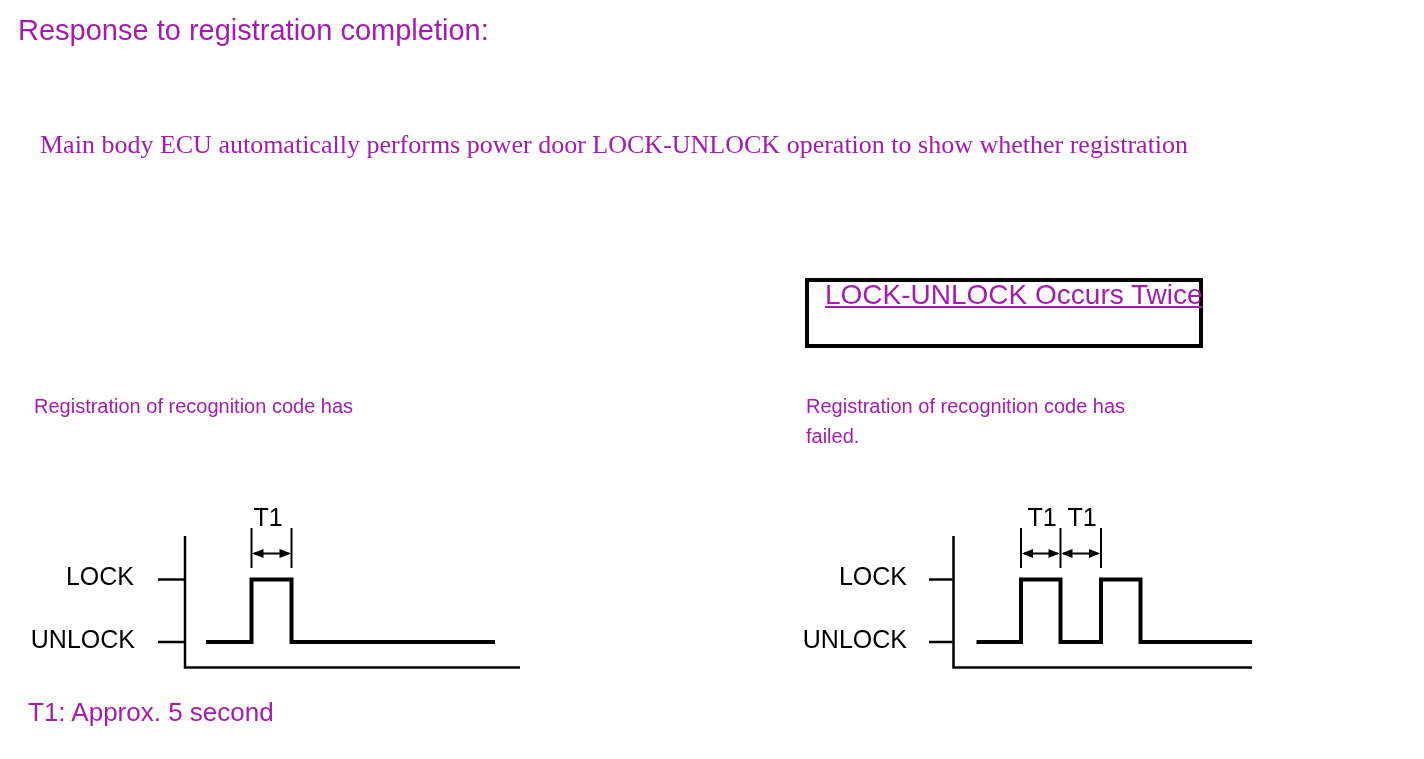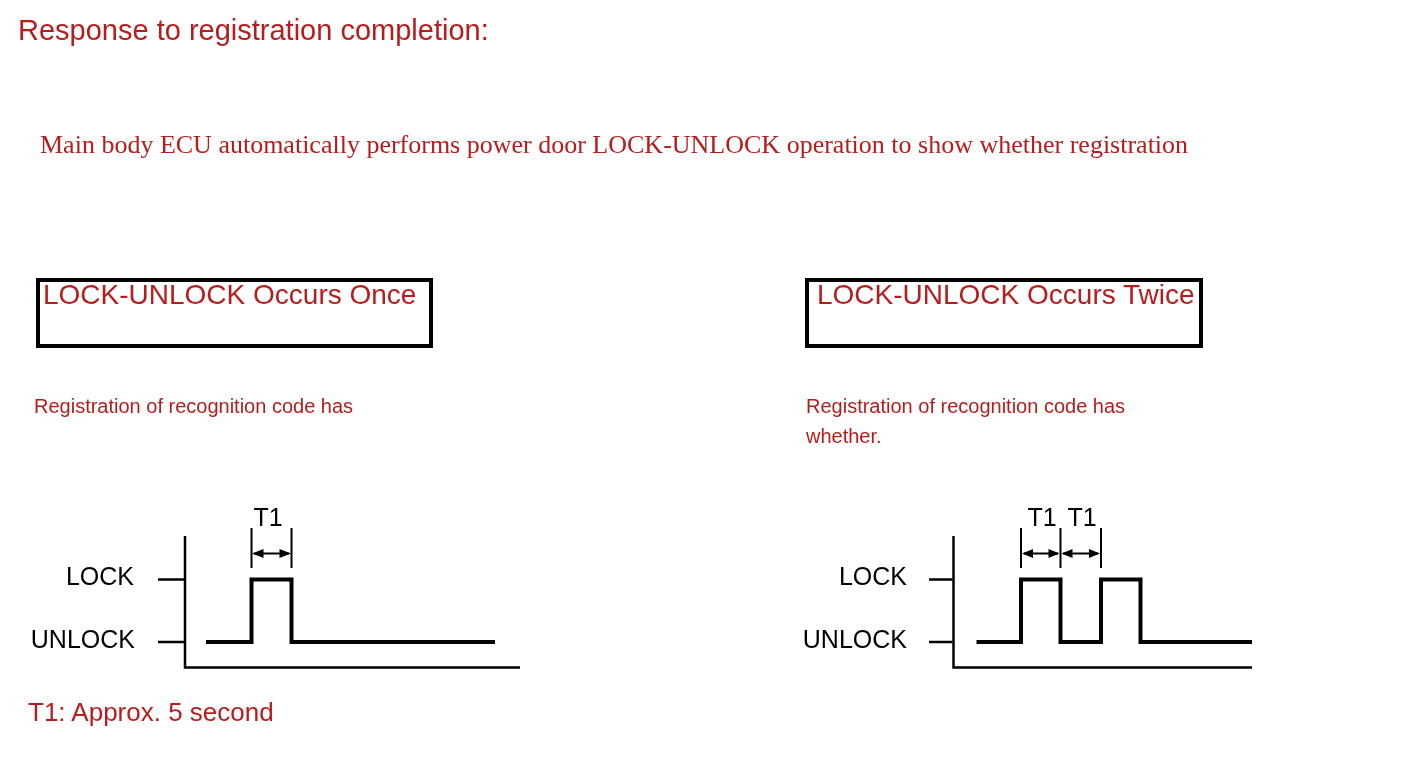--- a/index.html
+++ b/index.html
@@ -1,21 +1,21 @@
 <!DOCTYPE html>
 <html><head>
 <meta charset="utf-8">
 <style>
   html, body { margin: 0; padding: 0; background: #ffffff; }
   .page {
     position: relative;
     width: 1252px;
     height: 759px;
     background: #ffffff;
-    color: #b91c1c;
+    color: #a21caf;
     font-family: "Liberation Sans", sans-serif;
     overflow: hidden;
   }
   .abs { position: absolute; }
   .title {
     left: 18px; top: 13px;
     font-size: 29px; line-height: 34px;
     white-space: nowrap;
   }
   .intro {
@@ -30,21 +30,21 @@
     box-sizing: border-box;
     background: #ffffff;
   }
   .label-box.once { left: 36px;  width: 397px; }
   .label-box.twice { left: 805px; width: 398px; }
   .label-box .box-label {
     font-size: 28px; line-height: 26px;
     padding: 0 0 0 3px;
     white-space: nowrap;
   }
-  .label-box.twice .box-label { padding-left: 8px; }
+  .label-box.twice .box-label { padding-left: 16px; text-decoration: underline; }
   .result {
     top: 391px;
     font-size: 20px; line-height: 30px;
     white-space: nowrap;
   }
   .result.once { left: 34px; }
   .result.twice { left: 806px; }
   .diagram { position: absolute; top: 498px; width: 510px; height: 180px; }
   .diagram.once { left: 20px; }
   .diagram.twice { left: 790px; }
@@ -67,35 +67,32 @@
 <body>
 
 <div class="page">
 
   <div class="abs title">Response to registration completion:</div>
 
   <div class="abs intro">
     <div>Main body ECU automatically performs power door LOCK-UNLOCK operation to show whether registration</div>
   </div>
 
-  <div class="abs label-box once">
-    <div class="box-label">LOCK-UNLOCK Occurs Once</div>
-  </div>
 
   <div class="abs label-box twice">
     <div class="box-label">LOCK-UNLOCK Occurs Twice</div>
   </div>
 
   <div class="abs result once">
     <div>Registration of recognition code has</div>
   </div>
 
   <div class="abs result twice">
     <div>Registration of recognition code has</div>
-    <div>whether.</div>
+    <div>failed.</div>
   </div>
 
   <svg class="diagram once" viewBox="20 498 510 180">
     <text x="268" y="526" text-anchor="middle">T1</text>
     <path class="thin" d="M251.5,528 V568"></path>
     <path class="thin" d="M291.5,528 V568"></path>
     <path class="thin" d="M254,553.5 H289"></path>
     <polygon class="head" points="252,553.5 263.5,549 263.5,558"></polygon>
     <polygon class="head" points="291,553.5 279.5,549 279.5,558"></polygon>
     <path class="mid" d="M185,536 L185,667.5 L520,667.5"></path>

